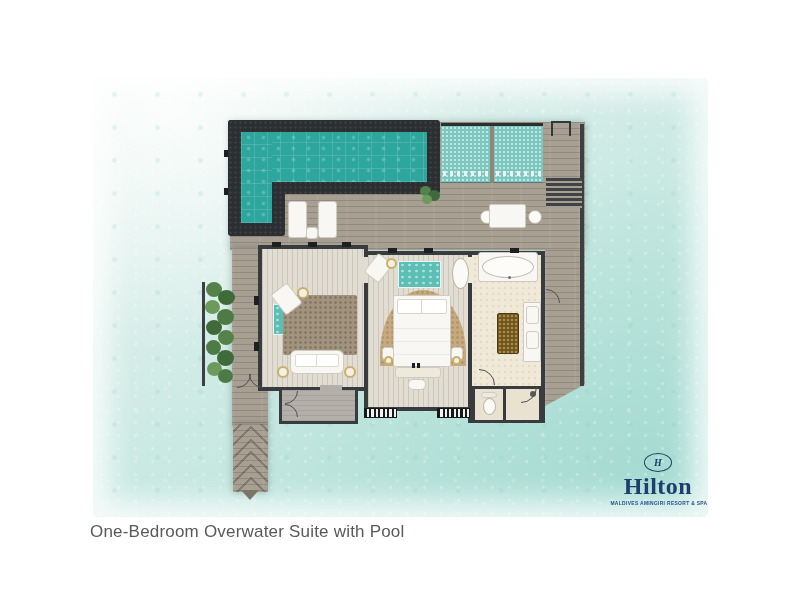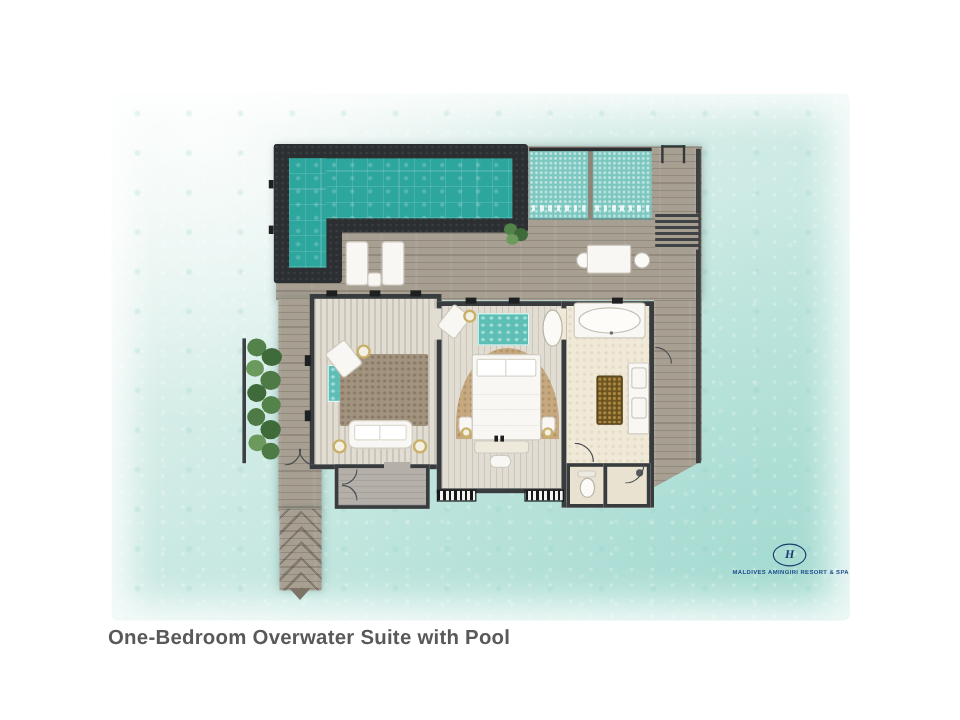--- a/index.html
+++ b/index.html
@@ -224,18 +224,19 @@
     <span class="blob" style="left:2px;top:58px;width:15px;height:15px;background:#4e7a46;"></span>
     <span class="blob" style="left:13px;top:68px;width:17px;height:16px;background:#3f6b3a;"></span>
     <span class="blob" style="left:3px;top:80px;width:15px;height:14px;background:#6b9a5c;"></span>
     <span class="blob" style="left:14px;top:87px;width:15px;height:14px;background:#4e7a46;"></span>
   </div>
 
   <div class="abs logo" style="left:600px;top:453px;">
     <div class="logo-mark">
       <span class="logo-h">H</span>
     </div>
+    <div class="logo-name">Hilton</div>
     <div class="logo-tag">MALDIVES AMINGIRI RESORT &amp; SPA</div>
   </div>
 
-  <div class="abs caption" style="left:90px;top:522px;font-weight:bold;">One-Bedroom Overwater Suite with Pool</div>
+  <div class="abs caption" style="left:90px;top:522px;">One-Bedroom Overwater Suite with Pool</div>
 
 </div>
 
 </body></html>

